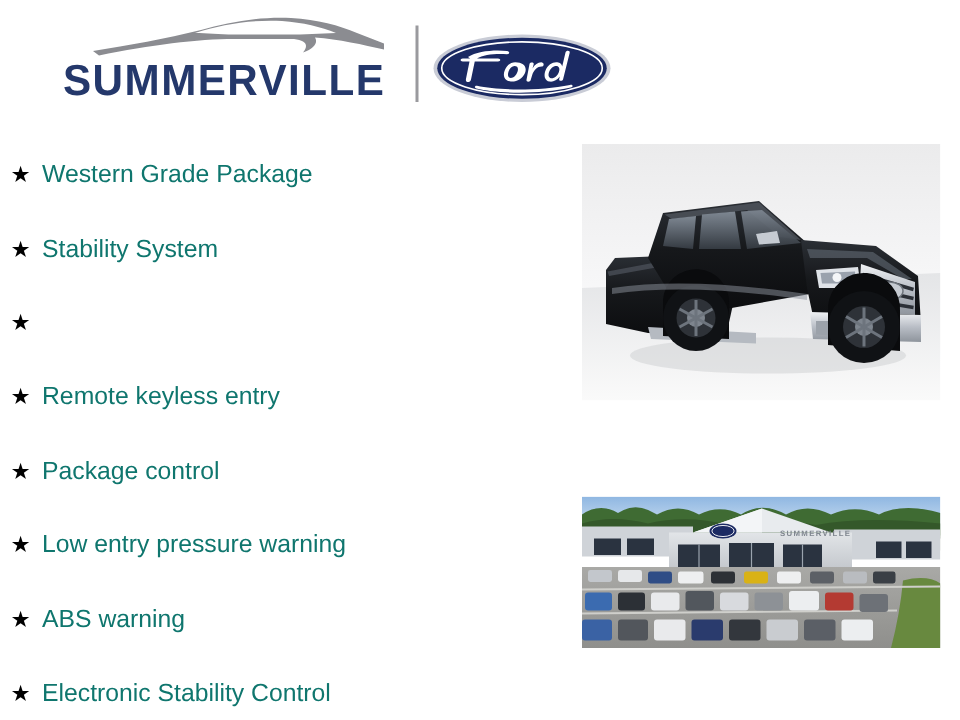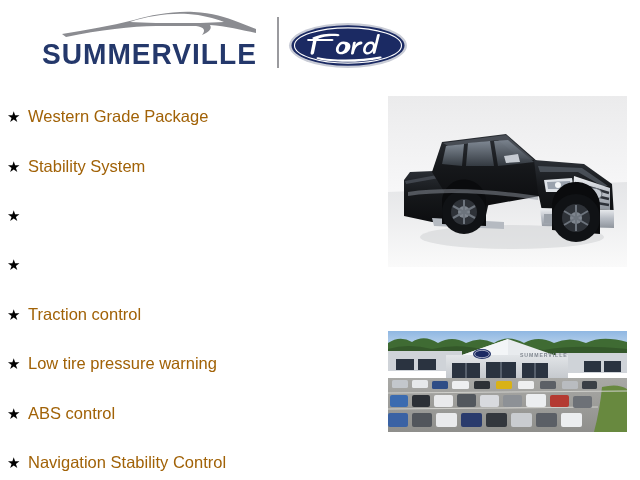--- a/index.html
+++ b/index.html
@@ -88,21 +88,21 @@
   .feature-bullet {
     width: 21px;
     flex: 0 0 21px;
     font-size: 15px;
     line-height: 1;
     color: #000000;
   }
   .feature-label {
     font-size: 16.5px;
     line-height: 19px;
-    color: #a16207;
+    color: #0f766e;
     white-space: nowrap;
   }
 
   
   .photo-frame {
     position: absolute;
     overflow: hidden;
     background: #ffffff;
   }
   #vehicle-photo {
@@ -166,36 +166,37 @@
   </li>
   <li class="feature-item">
     <span class="feature-bullet">★</span>
     <span class="feature-label">Stability System</span>
   </li>
   <li class="feature-item">
     <span class="feature-bullet">★</span>
   </li>
   <li class="feature-item">
     <span class="feature-bullet">★</span>
-  </li>
-  <li class="feature-item">
-    <span class="feature-bullet">★</span>
-    <span class="feature-label">Traction control</span>
-  </li>
-  <li class="feature-item">
-    <span class="feature-bullet">★</span>
-    <span class="feature-label">Low tire pressure warning</span>
-  </li>
-  <li class="feature-item">
-    <span class="feature-bullet">★</span>
-    <span class="feature-label">ABS control</span>
-  </li>
-  <li class="feature-item">
-    <span class="feature-bullet">★</span>
-    <span class="feature-label">Navigation Stability Control</span>
+    <span class="feature-label">Remote keyless entry</span>
+  </li>
+  <li class="feature-item">
+    <span class="feature-bullet">★</span>
+    <span class="feature-label">Package control</span>
+  </li>
+  <li class="feature-item">
+    <span class="feature-bullet">★</span>
+    <span class="feature-label">Low entry pressure warning</span>
+  </li>
+  <li class="feature-item">
+    <span class="feature-bullet">★</span>
+    <span class="feature-label">ABS warning</span>
+  </li>
+  <li class="feature-item">
+    <span class="feature-bullet">★</span>
+    <span class="feature-label">Electronic Stability Control</span>
   </li>
 </ul>
 
 <div id="vehicle-photo" class="photo-frame">
   <svg viewBox="0 0 239 171" aria-hidden="true">
     <defs>
       <linearGradient id="studioBg" x1="0" y1="0" x2="0" y2="1">
         <stop offset="0%" stop-color="#ebebec"></stop>
         <stop offset="55%" stop-color="#f7f7f8"></stop>
         <stop offset="100%" stop-color="#fdfdfd"></stop>

